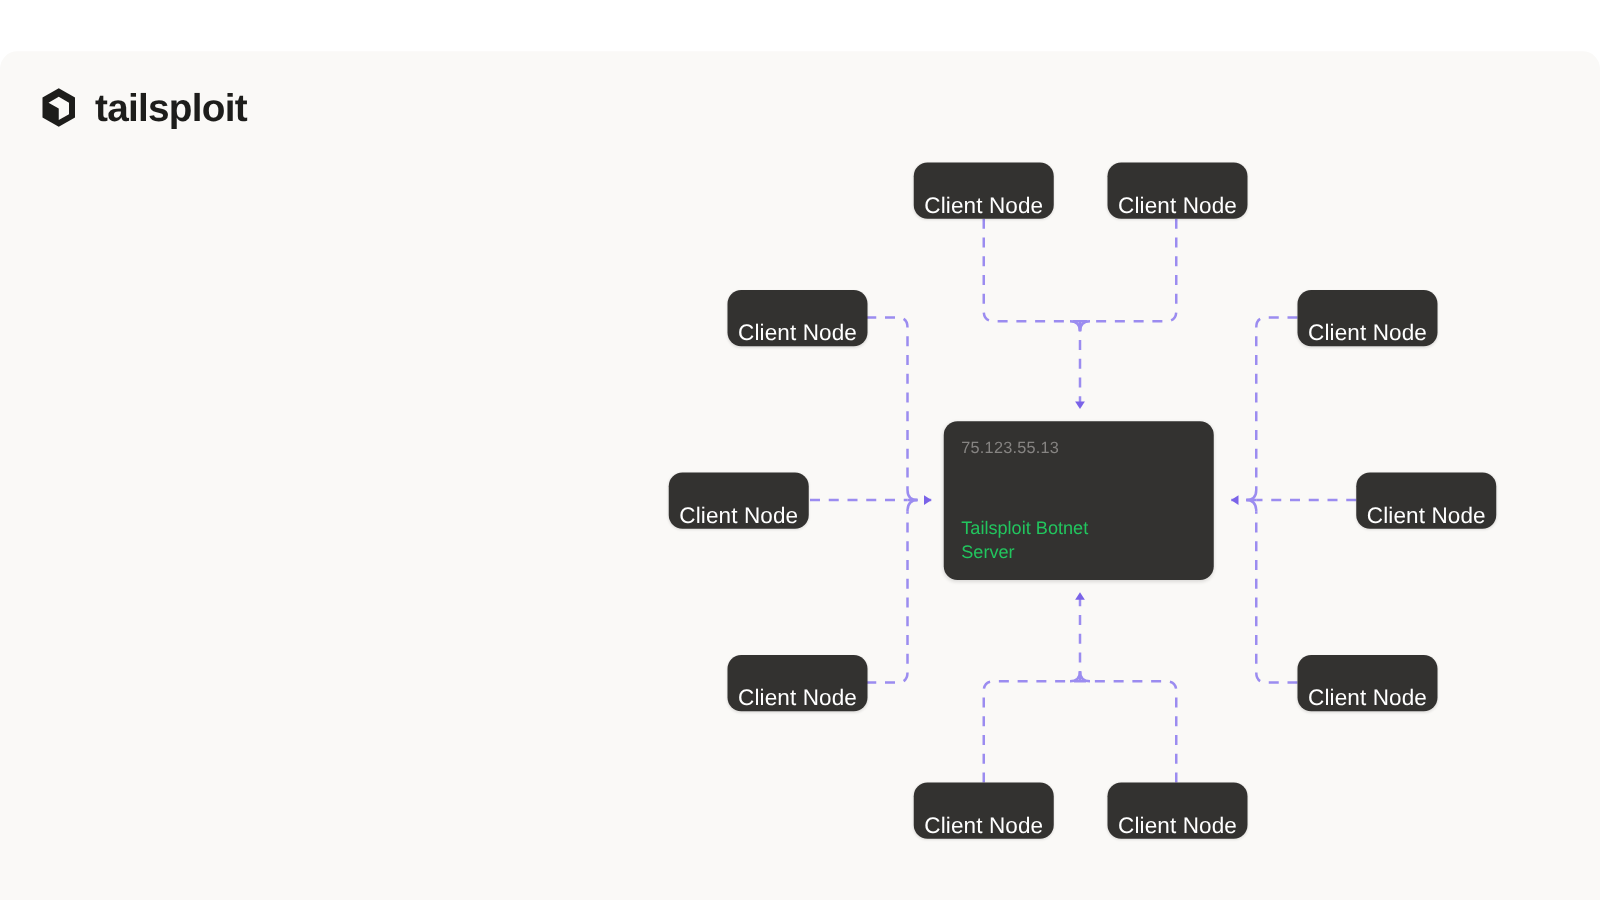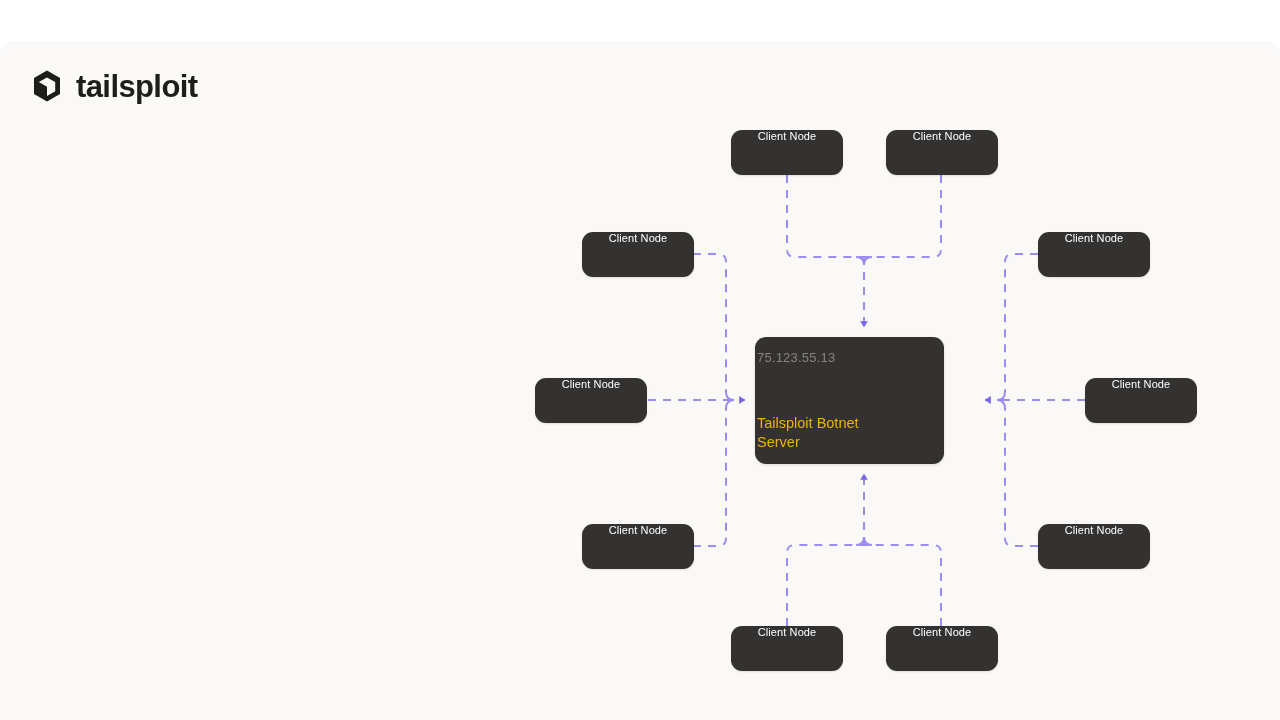--- a/index.html
+++ b/index.html
@@ -77,52 +77,52 @@
     pointer-events: none;
   }
 
   .node {
     position: absolute;
     box-sizing: border-box;
     background: #333230;
     border-radius: 11px;
     color: #ffffff;
     display: flex;
-    align-items: flex-start;
+    align-items: flex-end;
     justify-content: center;
-    font-size: 11px;
+    font-size: 18px;
     font-weight: 400;
     letter-spacing: 0.1px;
     box-shadow: 0 1px 2px rgba(0,0,0,0.10);
   }
 
   #server-node {
     position: absolute;
     box-sizing: border-box;
     left: 755px;
     top: 296px;
-    width: 189px;
+    width: 216px;
     height: 127px;
     background: #333230;
     border-radius: 11px;
-    padding: 14px 14px 12px 2px;
+    padding: 14px 14px 12px 14px;
     display: flex;
     flex-direction: column;
     justify-content: space-between;
     box-shadow: 0 1px 3px rgba(0,0,0,0.12);
   }
   #server-node .ip {
     font-size: 13px;
     color: #868482;
     letter-spacing: 0.2px;
     line-height: 1;
   }
   #server-node .srv-label {
     font-size: 14.5px;
-    color: #eab308;
+    color: #22c55e;
     line-height: 1.32;
     white-space: pre-line;
   }
 </style>
 </head>
 <body>
 
 <div id="page">
 
   <div id="brand">

